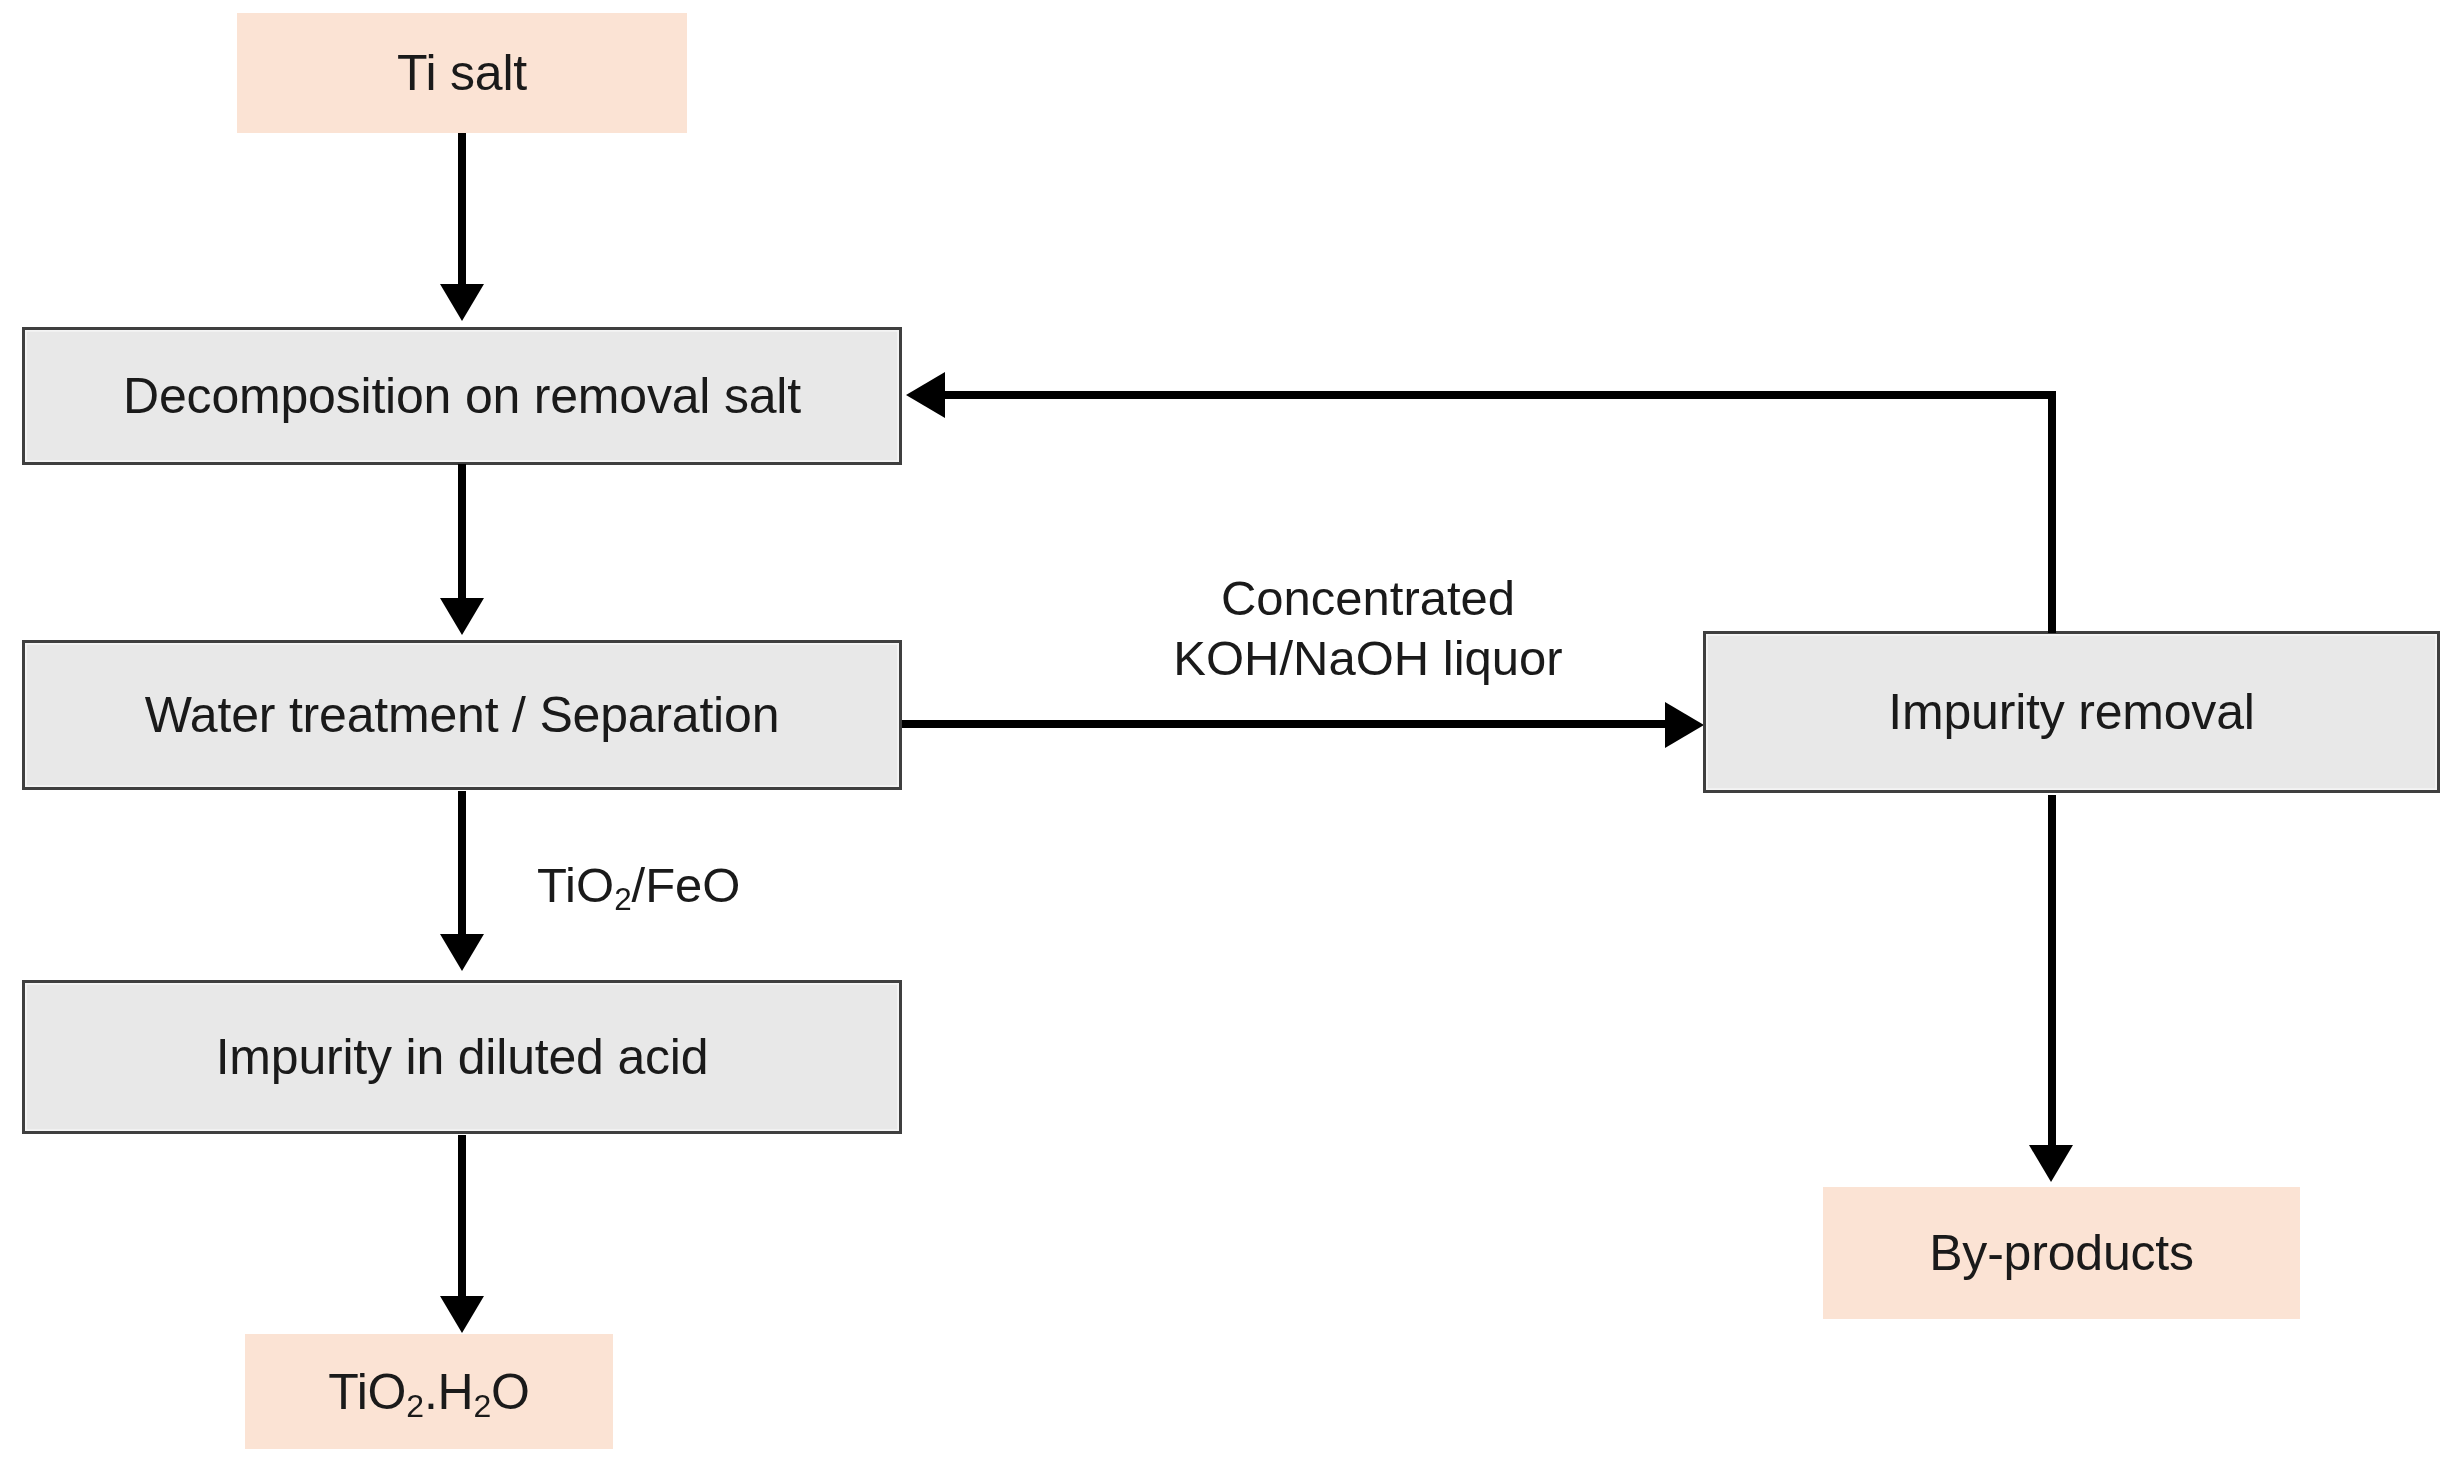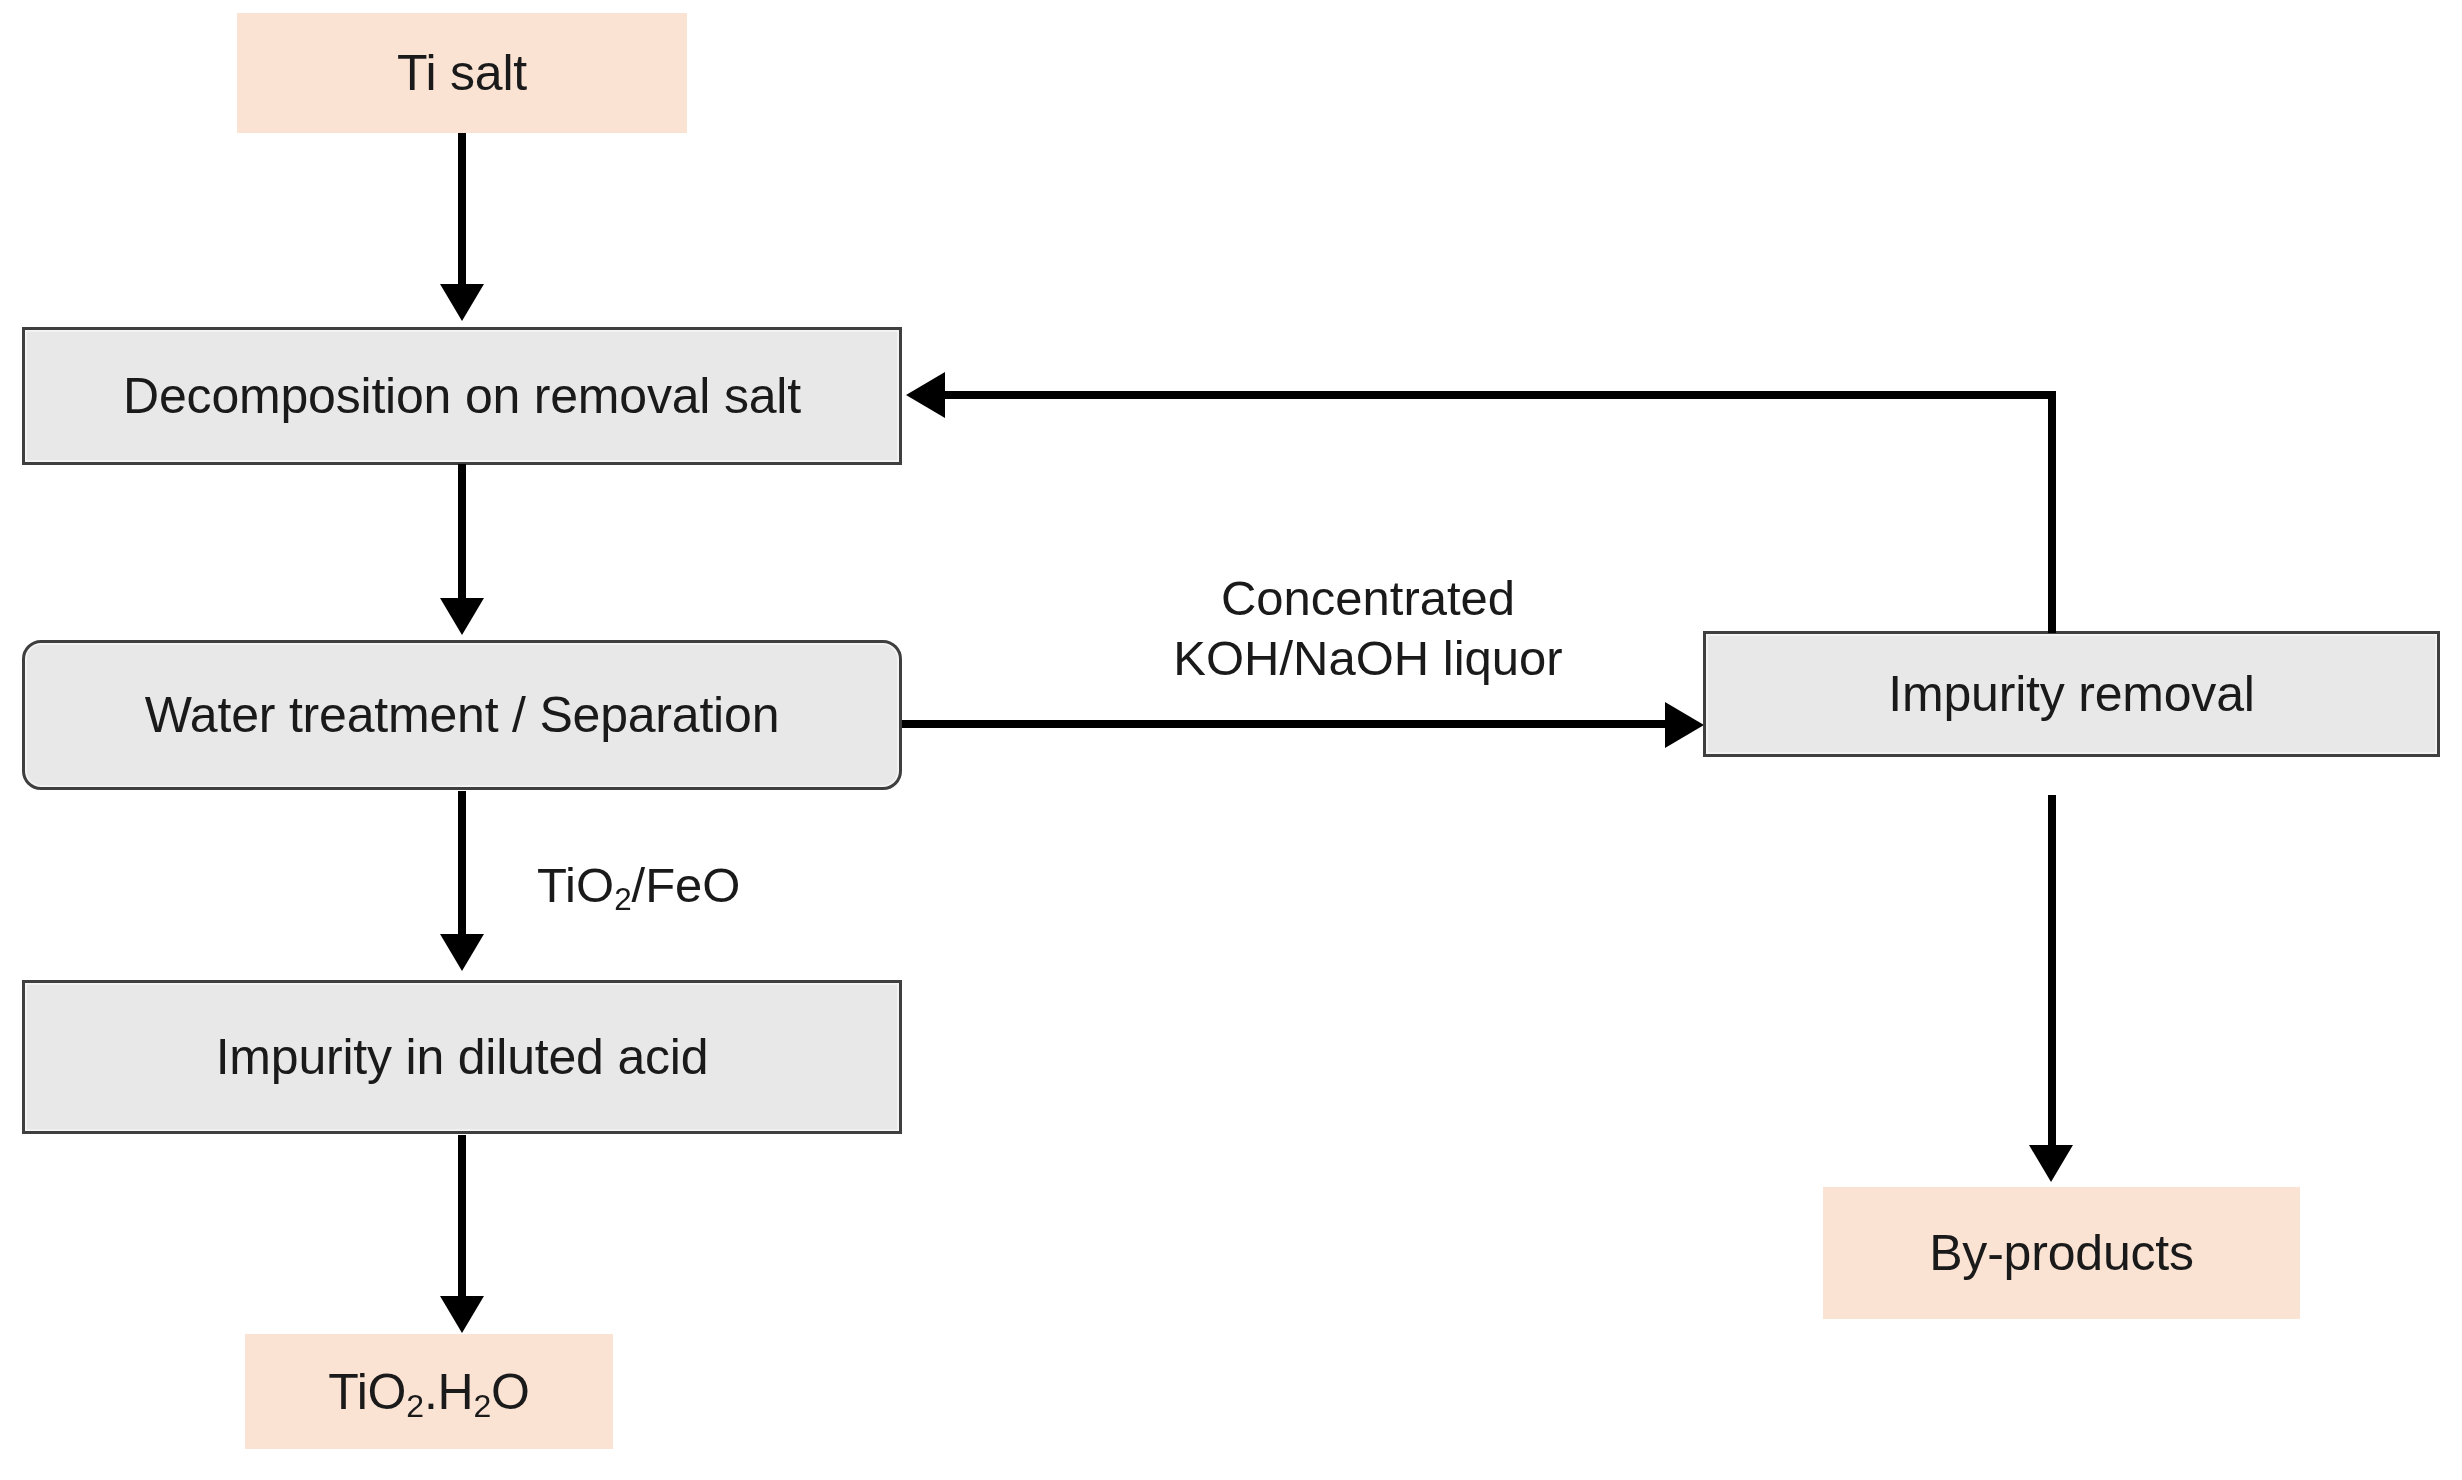--- a/index.html
+++ b/index.html
@@ -98,42 +98,42 @@
   <div class="node node-terminal" style="left:237px; top:13.2px; width:450px; height:120px;">Ti salt</div>
 
   <div class="conn v-line" style="left:458px; top:133px; height:154px;"></div>
   <div class="arrowhead arrow-down" style="left:440px; top:284px;"></div>
 
   <div class="node node-process" style="left:22px; top:327px; width:880px; height:138px;">Decomposition on removal salt</div>
 
   <div class="conn v-line" style="left:458px; top:464px; height:137px;"></div>
   <div class="arrowhead arrow-down" style="left:440px; top:598px;"></div>
 
-  <div class="node node-process" style="left:22px; top:640px; width:880px; height:150px;border-radius:19px;">Water treatment / Separation</div>
+  <div class="node node-process" style="left:22px; top:640px; width:880px; height:150px;">Water treatment / Separation</div>
 
   <div class="edge-label left-align" style="left:500px; top:856px;margin-left:37px;"><span>TiO<sub>2</sub>/FeO</span></div>
 
   <div class="conn v-line" style="left:458px; top:791px; height:146px;"></div>
   <div class="arrowhead arrow-down" style="left:440px; top:934px;"></div>
 
   <div class="node node-process" style="left:22px; top:980px; width:880px; height:154px;">Impurity in diluted acid</div>
 
   <div class="conn v-line" style="left:458px; top:1135px; height:163px;"></div>
   <div class="arrowhead arrow-down" style="left:440px; top:1296px;"></div>
 
   <div class="node node-terminal" style="left:245px; top:1334px; width:368px; height:115px;">
       <span>TiO<sub>2</sub>.H<sub>2</sub>O</span>
     </div>
 
   <div class="edge-label" style="left:1059px; top:569px; width:618px;">Concentrated
 KOH/NaOH liquor</div>
   <div class="conn h-line" style="left:902px; top:720px; width:768px;"></div>
   <div class="arrowhead arrow-right" style="left:1665px; top:702px;"></div>
 
-  <div class="node node-process" style="left:1703px; top:631px; width:737px; height:126px;">Impurity removal</div>
+  <div class="node node-process" style="left:1703px; top:631px; width:737px; height:162px;">Impurity removal</div>
 
   <div class="conn v-line" style="left:2048px; top:391px; height:242px;"></div>
   <div class="conn h-line" style="left:944px; top:391px; width:1111px;"></div>
   <div class="arrowhead arrow-left" style="left:906px; top:372px;"></div>
 
   <div class="conn v-line" style="left:2048px; top:795px; height:353px;"></div>
   <div class="arrowhead arrow-down" style="left:2029px; top:1145px;"></div>
 
   <div class="node node-terminal" style="left:1823px; top:1187px; width:477px; height:132px;">By-products</div>
 

